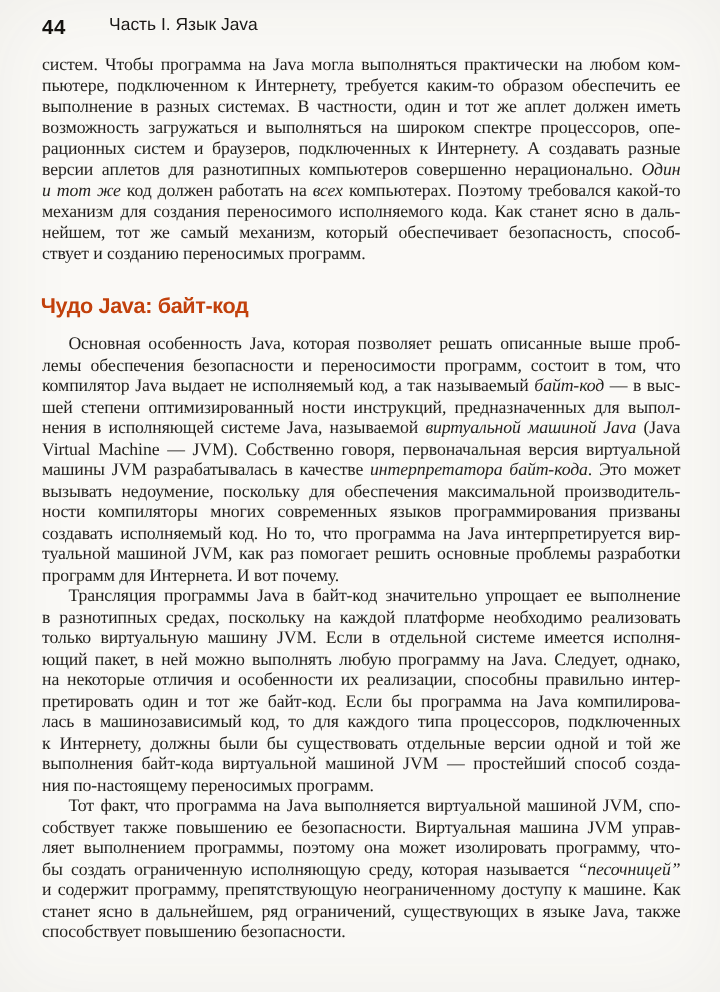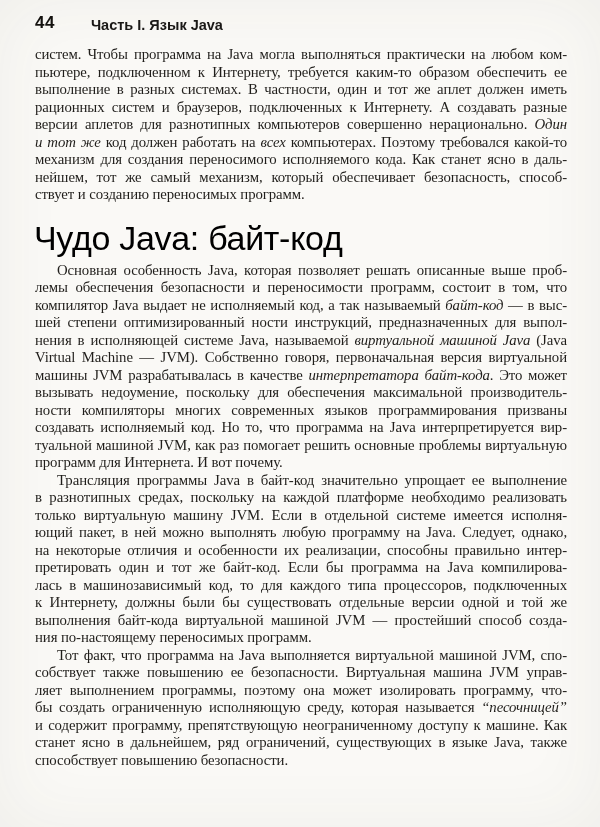--- a/index.html
+++ b/index.html
@@ -8,81 +8,82 @@
     width:600px; height:827px;
     margin:0 auto;
     background:#faf9f6;
     box-shadow: inset 0 0 70px rgba(70,60,45,0.06);
     font-family:"Liberation Serif","DejaVu Serif",serif;
     color:#201e1b;
     overflow:hidden;
   }
   .inner { position:absolute; left:35px; top:13px; width:532px; }
   .pg-header {
-    display:flex; align-items:flex-end;
+    display:flex; align-items:flex-start;
     font-family:"Liberation Sans","DejaVu Sans",sans-serif;
     margin-bottom:13px; height:20px;
   }
   .pg-num { font-weight:bold; font-size:17px; letter-spacing:0.5px; color:#14120f; }
-  .run-title { font-size:14.5px; margin-left:36px; color:#1a1816;font-weight:bold; }
+  .run-title { font-size:14.5px; margin-left:36px; color:#1a1816; }
   .body-text { font-size:14.8px; line-height:17.5px; letter-spacing:-0.1px; }
   .paragraph { margin:0;font-family:Liberation Serif, serif; }
   .line {
     height:17.5px;
     text-align:justify;
     text-align-last:justify;
     overflow:visible;
   }
   .line.last { text-align-last:left; }
   .line.first { padding-left:22px; }
   .i { font-style:italic; }
   .section-heading {
     font-family:"Liberation Sans","DejaVu Sans",sans-serif;
-    font-weight:normal;
-    font-size:34px;
+    font-weight:bold;
+    font-size:18px;
     line-height:30px;
     letter-spacing:-0.3px;
-    color:#000000;
+    color:#c2410c;
     margin:19px 0 9px -1px;
   }
 </style>
 </head>
 <body>
 
 <div class="page">
   <div class="inner">
     <div class="pg-header">
       <span class="pg-num">44</span>
       <span class="run-title">Часть I. Язык Java</span>
     </div>
     <div class="body-text">
         <div class="paragraph">
           <div class="line"><span>систем. Чтобы программа на Java могла выполняться практически на любом ком-</span></div>
           <div class="line"><span>пьютере, подключенном к Интернету, требуется каким-то образом обеспечить ее</span></div>
           <div class="line"><span>выполнение в разных системах. В частности, один и тот же аплет должен иметь</span></div>
+          <div class="line"><span>возможность загружаться и выполняться на широком спектре процессоров, опе-</span></div>
           <div class="line"><span>рационных систем и браузеров, подключенных к Интернету. А создавать разные</span></div>
           <div class="line"><span>версии аплетов для разнотипных компьютеров совершенно нерационально. </span><span class="i">Один</span></div>
           <div class="line"><span class="i">и тот же</span><span> код должен работать на </span><span class="i">всех</span><span> компьютерах. Поэтому требовался какой-то</span></div>
           <div class="line"><span>механизм для создания переносимого исполняемого кода. Как станет ясно в даль-</span></div>
           <div class="line"><span>нейшем, тот же самый механизм, который обеспечивает безопасность, способ-</span></div>
           <div class="line last"><span>ствует и созданию переносимых программ.</span></div>
         </div>
         <h1 class="section-heading">Чудо Java: байт-код</h1>
         <div class="paragraph">
           <div class="line first"><span>Основная особенность Java, которая позволяет решать описанные выше проб-</span></div>
           <div class="line"><span>лемы обеспечения безопасности и переносимости программ, состоит в том, что</span></div>
           <div class="line"><span>компилятор Java выдает не исполняемый код, а так называемый </span><span class="i">байт-код</span><span> — в выс-</span></div>
           <div class="line"><span>шей степени оптимизированный ности инструкций, предназначенных для выпол-</span></div>
           <div class="line"><span>нения в исполняющей системе Java, называемой </span><span class="i">виртуальной машиной Java</span><span> (Java</span></div>
           <div class="line"><span>Virtual Machine — JVM). Собственно говоря, первоначальная версия виртуальной</span></div>
           <div class="line"><span>машины JVM разрабатывалась в качестве </span><span class="i">интерпретатора байт-кода</span><span>. Это может</span></div>
           <div class="line"><span>вызывать недоумение, поскольку для обеспечения максимальной производитель-</span></div>
           <div class="line"><span>ности компиляторы многих современных языков программирования призваны</span></div>
           <div class="line"><span>создавать исполняемый код. Но то, что программа на Java интерпретируется вир-</span></div>
-          <div class="line"><span>туальной машиной JVM, как раз помогает решить основные проблемы виртуальную</span></div>
+          <div class="line"><span>туальной машиной JVM, как раз помогает решить основные проблемы разработки</span></div>
           <div class="line last"><span>программ для Интернета. И вот почему.</span></div>
         </div>
         <div class="paragraph">
           <div class="line first"><span>Трансляция программы Java в байт-код значительно упрощает ее выполнение</span></div>
           <div class="line"><span>в разнотипных средах, поскольку на каждой платформе необходимо реализовать</span></div>
           <div class="line"><span>только виртуальную машину JVM. Если в отдельной системе имеется исполня-</span></div>
           <div class="line"><span>ющий пакет, в ней можно выполнять любую программу на Java. Следует, однако,</span></div>
           <div class="line"><span>на некоторые отличия и особенности их реализации, способны правильно интер-</span></div>
           <div class="line"><span>претировать один и тот же байт-код. Если бы программа на Java компилирова-</span></div>
           <div class="line"><span>лась в машинозависимый код, то для каждого типа процессоров, подключенных</span></div>

